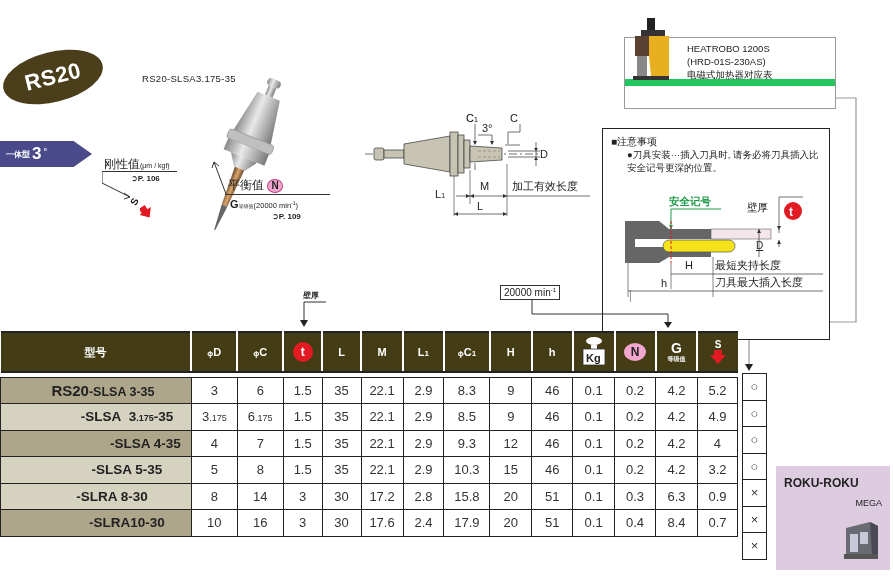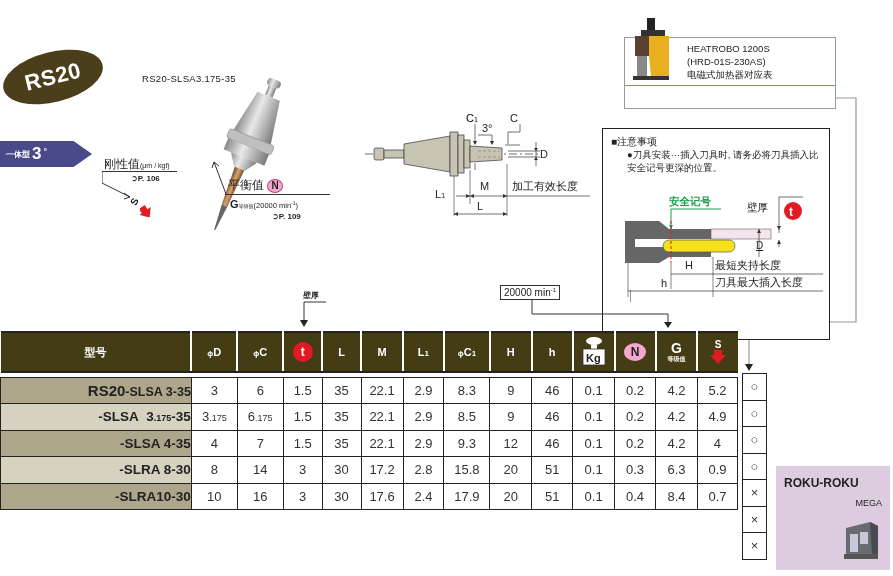--- a/index.html
+++ b/index.html
@@ -45,21 +45,21 @@
   .g-label { left: 230px; top: 198px; font-size: 7.5px; }
   .g-label b { font-size: 11px; }
   .g-ref { left: 272px; top: 212px; font-size: 8px; font-weight: bold; }
 
   
   .dim { left: 360px; top: 108px; width: 230px; height: 110px; }
   .dim-text { font-size: 11px; color: #222; }
 
   
   .heat-box { left: 624px; top: 37px; width: 212px; height: 72px; border: 1px solid #999; background: #fff; }
-  .heat-top { height: 48px; border-bottom: 1px solid #22c55e; position: relative; }
+  .heat-top { height: 48px; border-bottom: 7px solid #22c55e; position: relative; }
   .heat-img { position: absolute; left: 6px; top: -20px; width: 40px; height: 64px; }
   .heat-text { position: absolute; left: 62px; top: 4px; font-size: 9.5px; line-height: 13px; color: #222; }
   .heat-bottom { font-size: 9.5px; padding: 4px 6px; color: #222; }
 
   
   .caution { left: 602px; top: 128px; width: 228px; height: 212px; border: 1.5px solid #222; background: #fff; }
   .caution-title { position: absolute; left: 8px; top: 6px; font-size: 10px; }
   .caution-body { position: absolute; left: 24px; top: 19px; font-size: 9.5px; line-height: 13px; width: 200px; }
   .safety-label { position: absolute; left: 66px; top: 66px; font-size: 10.5px; font-weight: bold; color: #1f9a4a; }
   .caution svg { position: absolute; left: 0; top: 0; }
@@ -75,21 +75,21 @@
   table.spec th {
     background: #433c14; color: #fff; font-size: 11px; font-weight: bold;
     height: 40px; border-right: 2px solid #fff; text-align: center;
     border-top: 2px solid #222; border-bottom: 2px solid #222;
   }
   table.spec th:last-child { border-right: none; }
   table.spec td {
     height: 26.5px; border: 1px solid #222; text-align: center; font-size: 13px; color: #333;
   }
   table.spec tr.gap td { height: 5px; border: none; border-top: 2px solid #222; }
-  table.spec td.model { text-align: right; font-weight: bold; font-size: 13.5px; color: #222; padding-left: 14px; }
+  table.spec td.model { text-align: center; font-weight: bold; font-size: 13.5px; color: #222; padding-left: 14px; }
   table.spec td.model.dark { background: #ada68a; }
   table.spec td.model.light { background: #d6d2c0; }
   .sub { font-size: 9px; }
   .th-circle-t { display: inline-flex; width: 20px; height: 20px; border-radius: 50%; background: #e21a22; color: #fff; align-items: center; justify-content: center; font-size: 12px; font-weight: bold; }
   .th-n { display: inline-flex; width: 22px; height: 18px; border-radius: 50%; background: #f3a7cf; color: #222; align-items: center; justify-content: center; font-size: 12px; font-weight: bold; }
 
   
   table.heat { position: absolute; left: 742px; top: 373px; border-collapse: collapse; width: 25px; }
   table.heat td { height: 26.5px; border: 1px solid #222; text-align: center; font-size: 13px; color: #333; }
 
@@ -385,20 +385,36 @@
         <td>2.9</td>
         <td>9.3</td>
         <td>12</td>
       <td>46</td>
         <td>0.1</td>
         <td>0.2</td>
         <td>4.2</td>
         <td>4</td>
     </tr>
     <tr>
+      <td class="model light" style="padding-left:62px">-SLSA  5-35</td>
+      <td>5</td>
+        <td>8</td>
+        <td>1.5</td>
+        <td>35</td>
+      <td>22.1</td>
+        <td>2.9</td>
+        <td>10.3</td>
+        <td>15</td>
+      <td>46</td>
+        <td>0.1</td>
+        <td>0.2</td>
+        <td>4.2</td>
+        <td>3.2</td>
+    </tr>
+    <tr>
       <td class="model light" style="padding-left:32px">-SLRA  8-30</td>
       <td>8</td>
         <td>14</td>
         <td>3</td>
         <td>30</td>
       <td>17.2</td>
         <td>2.8</td>
         <td>15.8</td>
         <td>20</td>
       <td>51</td>

